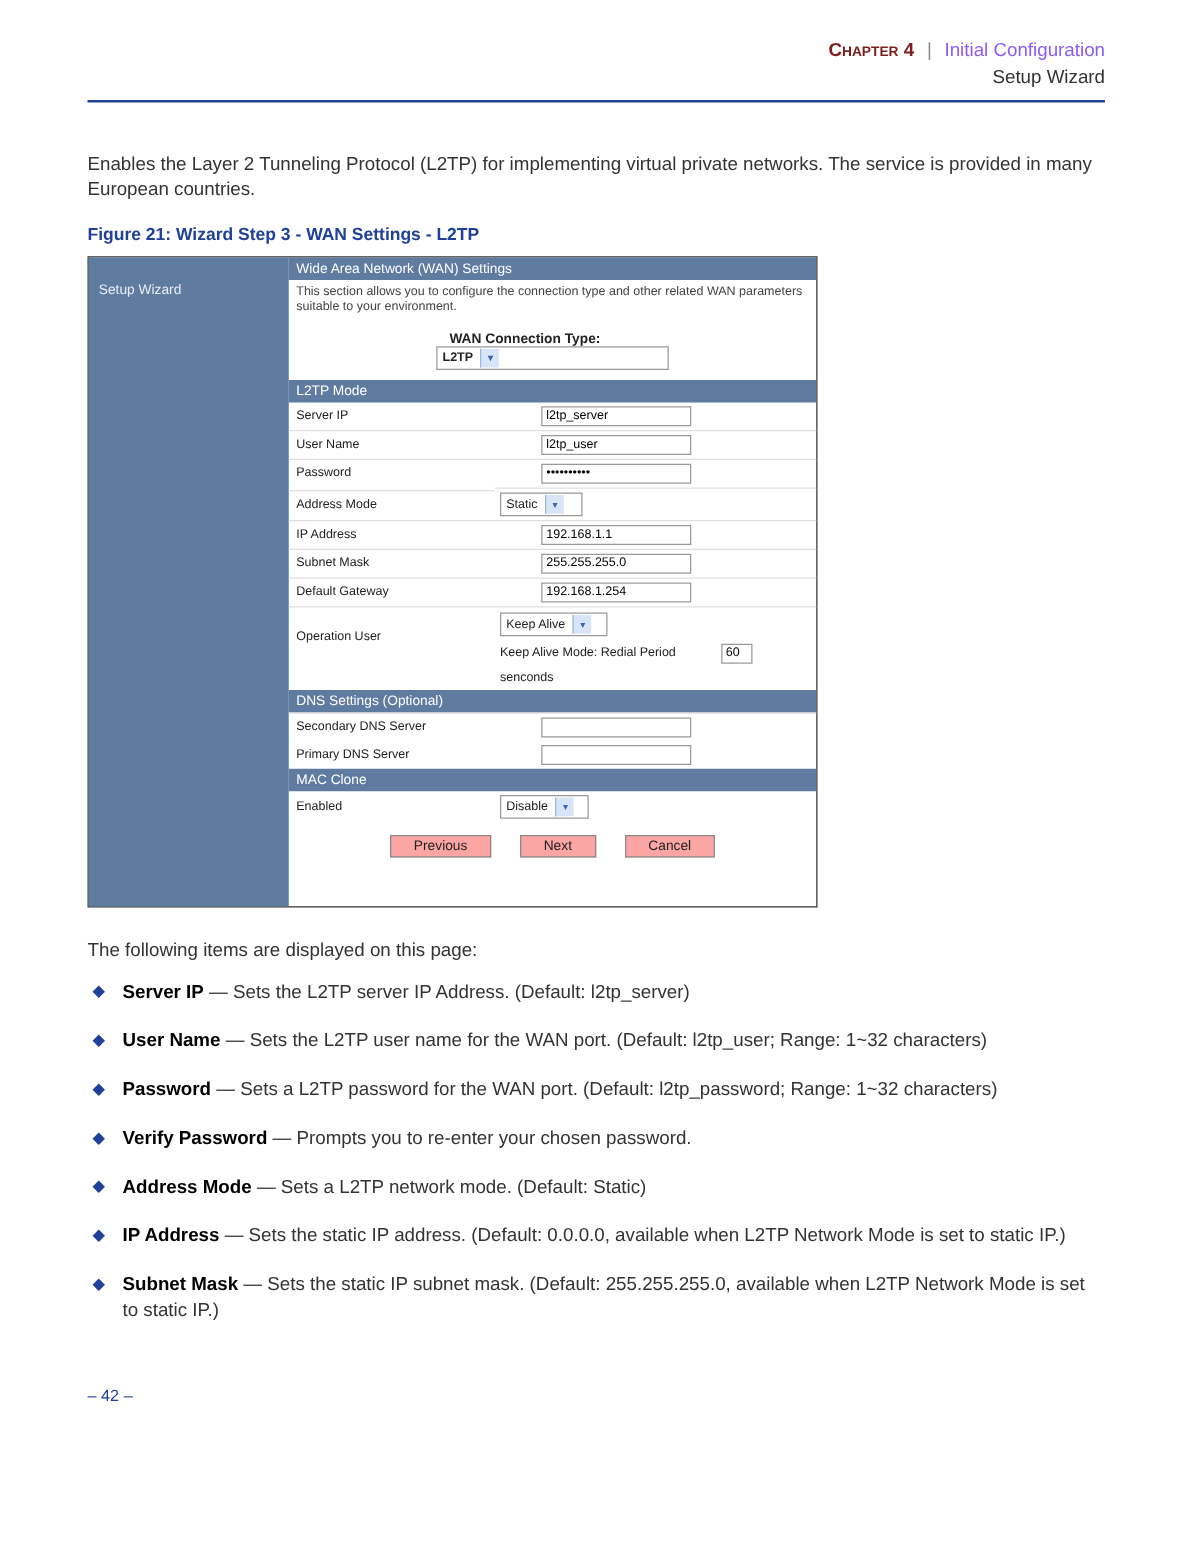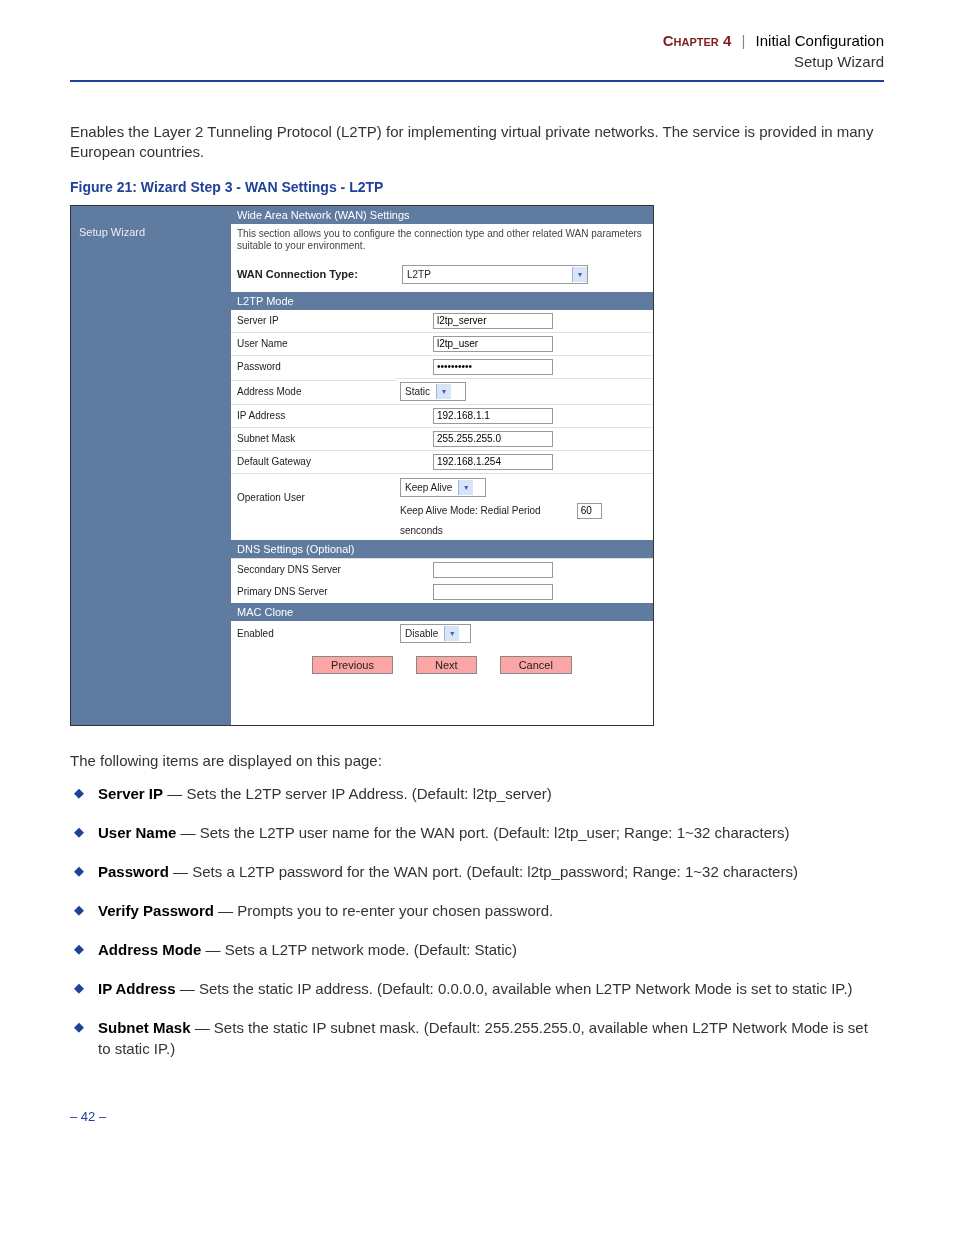--- a/index.html
+++ b/index.html
@@ -24,21 +24,21 @@
   .header-bar .chapter {
     color: #7f1d1d;
     font-weight: bold;
     font-variant: small-caps;
   }
   .header-bar .sep {
     color: #888;
     margin: 0 6px;
   }
   .header-bar .crumb {
-    color: #000000;
+    color: #8b5cf6;
   }
   .header-bar .sub {
     color: #333;
   }
   hr.header-rule {
     border: none;
     border-top: 2px solid #20419a;
     margin: 0 0 40px 0;
   }
 
@@ -162,23 +162,23 @@
     padding: 10px 0 8px 0;
   }
   .btn {
     display:inline-block;
     border:1px solid #888;
     background: #fca5a5;
     font-size: 11px;
     padding: 2px 18px;
     margin: 0 10px;
   }
-  .wan-row { display:flex; align-items:center; padding: 4px 6px 8px 6px;}
+  .wan-row { display:flex; align-items:center; padding: 4px 6px 8px 6px; flex-direction: column;}
   .wan-row .lbl { width:165px; font-weight:bold; font-size:11px;}
-  .wan-sel { width:180px; justify-content:space-between;}
+  .wan-sel { width:180px; justify-content:flex-start;font-weight:bold;}
 
   
   .intro { margin: 24px 0 12px 0; line-height:1.4;}
   .blist {
     list-style: none;
     padding: 0;
     margin: 0;
   }
   .blist li {
     position: relative;

